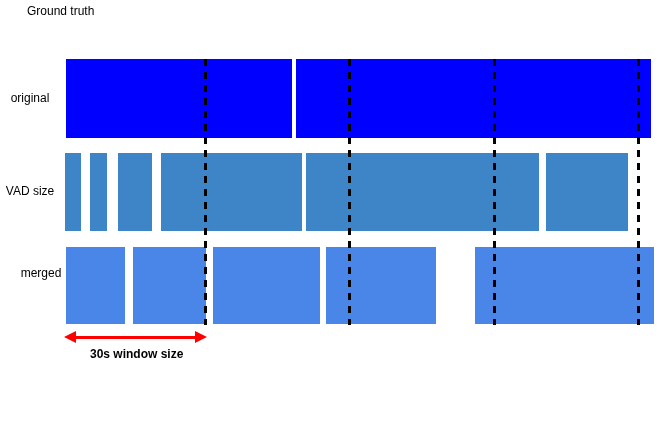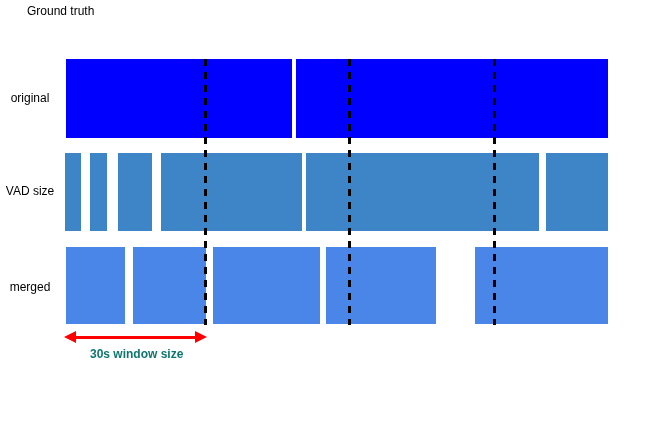--- a/index.html
+++ b/index.html
@@ -2,21 +2,21 @@
 <html><head>
 <meta charset="utf-8">
 <style>
   html,body{margin:0;padding:0;}
   body{
     font-family:"Liberation Sans", sans-serif;
     background:#ffffff;
   }
   .canvas{
     position:relative;
-    width:608px;
+    width:666px;
     height:434px;
     background:#ffffff;
     overflow:hidden;
   }
   .fig-title{
     position:absolute;
     left:27px;
     top:4px;
     font-size:12px;
     color:#000000;
@@ -56,21 +56,21 @@
     border-top:6px solid transparent;
     border-bottom:6px solid transparent;
     z-index:6;
   }
   .arrow-head.left{ border-right:12px solid #ff0000; }
   .arrow-head.right{ border-left:12px solid #ff0000; }
   .arrow-label{
     position:absolute;
     font-size:12px;
     font-weight:bold;
-    color:#0f766e;
+    color:#000000;
     white-space:nowrap;
     z-index:6;
   }
 </style>
 </head>
 <body>
 
 <div class="canvas">
   <div class="fig-title">Ground truth</div>
 
@@ -78,21 +78,21 @@
       <div class="row-label" style="top: 90.5px;">original</div>
       <div class="segment-bar" style="left: 66px; top: 59px; width: 226px; height: 79px; background: rgb(0, 0, 255);"></div>
       <div class="segment-bar" style="left: 296px; top: 59px; width: 355px; height: 79px; background: rgb(0, 0, 255);"></div>
       <div class="row-label" style="top: 184px;">VAD size</div>
       <div class="segment-bar" style="left: 65px; top: 153px; width: 16px; height: 78px; background: rgb(61, 133, 198);"></div>
       <div class="segment-bar" style="left: 90px; top: 153px; width: 17px; height: 78px; background: rgb(61, 133, 198);"></div>
       <div class="segment-bar" style="left: 118px; top: 153px; width: 34px; height: 78px; background: rgb(61, 133, 198);"></div>
       <div class="segment-bar" style="left: 161px; top: 153px; width: 141px; height: 78px; background: rgb(61, 133, 198);"></div>
       <div class="segment-bar" style="left: 306px; top: 153px; width: 233px; height: 78px; background: rgb(61, 133, 198);"></div>
       <div class="segment-bar" style="left: 546px; top: 153px; width: 82px; height: 78px; background: rgb(61, 133, 198);"></div>
-      <div class="row-label" style="top: 280px;">merged</div>
+      <div class="row-label" style="top: 266px; padding-left: 11px;">merged</div>
       <div class="segment-bar" style="left: 66px; top: 247px; width: 59px; height: 77px; background: rgb(74, 134, 232);"></div>
       <div class="segment-bar" style="left: 133px; top: 247px; width: 73px; height: 77px; background: rgb(74, 134, 232);"></div>
       <div class="segment-bar" style="left: 213px; top: 247px; width: 107px; height: 77px; background: rgb(74, 134, 232);"></div>
       <div class="segment-bar" style="left: 326px; top: 247px; width: 110px; height: 77px; background: rgb(74, 134, 232);"></div>
       <div class="segment-bar" style="left: 475px; top: 247px; width: 179px; height: 77px; background: rgb(74, 134, 232);"></div>
     </div>
   <div id="boundaries-layer">
       <div class="boundary-line" style="left: 204px; top: 59px; height: 266px;"></div>
       <div class="boundary-line" style="left: 348px; top: 59px; height: 266px;"></div>
       <div class="boundary-line" style="left: 493px; top: 59px; height: 266px;"></div>

